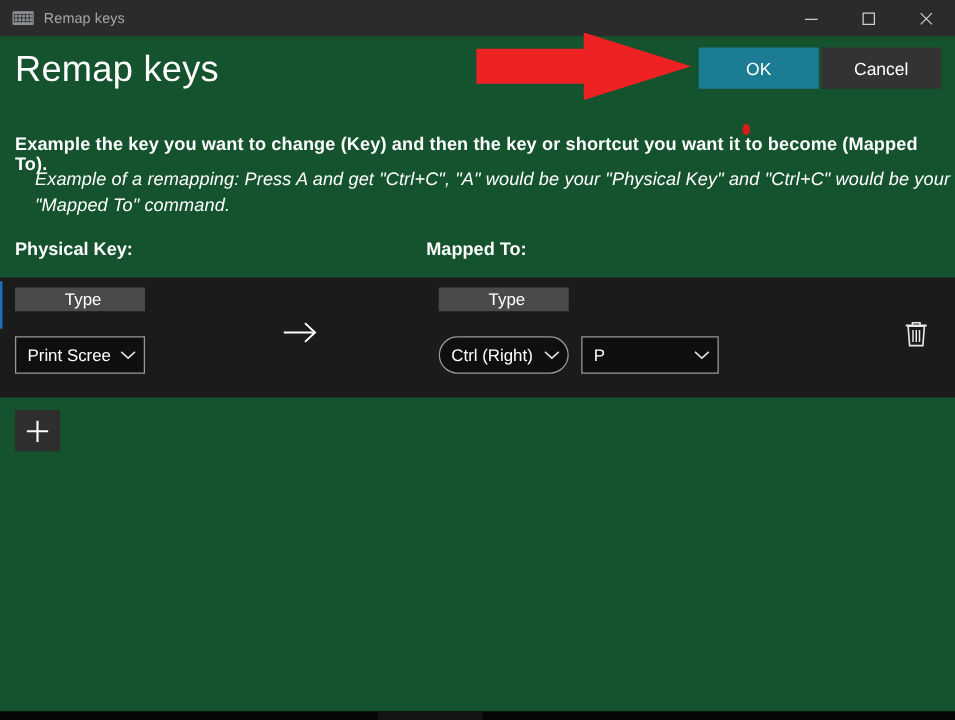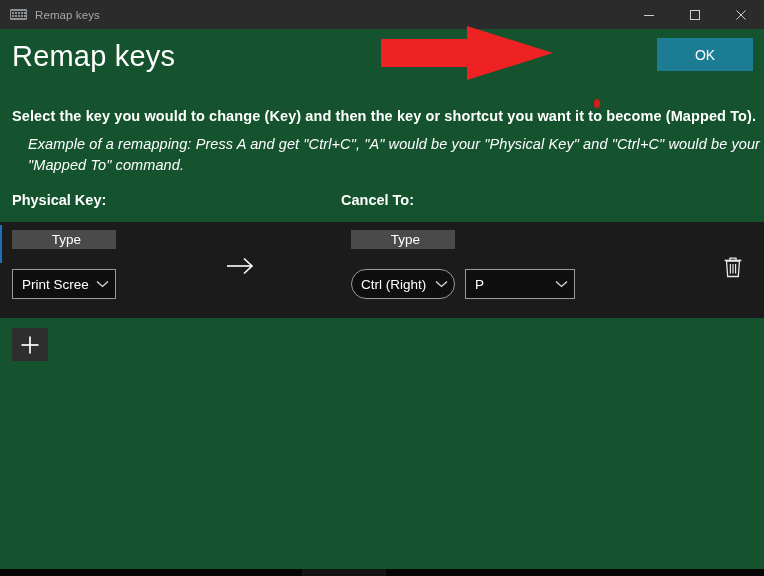--- a/index.html
+++ b/index.html
@@ -156,34 +156,35 @@
           <line class="gl" x1="10.5" y1="1.5" x2="1.5" y2="10.5"></line>
         </svg>
       </div>
     </div>
   </div>
 
   <div id="page-title">Remap keys</div>
 
   <div id="action-buttons">
     <button class="abtn" id="ok-button">OK</button>
+    <button class="abtn" id="cancel-button">Cancel</button>
   </div>
 
   <svg id="red-arrow" viewBox="0 0 172 54">
     <polygon points="0,13 86,13 86,0 172,27 86,54 86,41 0,41" fill="#ee2222"></polygon>
   </svg>
 
   <div id="red-dot"></div>
 
-  <div id="desc-1">Select the key you would to change (Key) and then the key or shortcut you want it to become (Mapped To).</div>
+  <div id="desc-1">Example the key you want to change (Key) and then the key or shortcut you want it to become (Mapped To).</div>
   <div id="desc-2">Example of a remapping: Press A and get "Ctrl+C", "A" would be your "Physical Key" and "Ctrl+C" would be your "Mapped To" command.</div>
 
   <div id="col-headers">
     <div class="col-head" id="head-physical">Physical Key:</div>
-    <div class="col-head" id="head-mapped">Cancel To:</div>
+    <div class="col-head" id="head-mapped">Mapped To:</div>
   </div>
 
   <div id="remap-rows">
     <div class="remap-row">
       <div class="focus-strip"></div>
 
       <button class="typebtn" id="type-physical">Type</button>
 
       <div class="combo" id="combo-physical">
         <span class="val">Print Scree</span>

